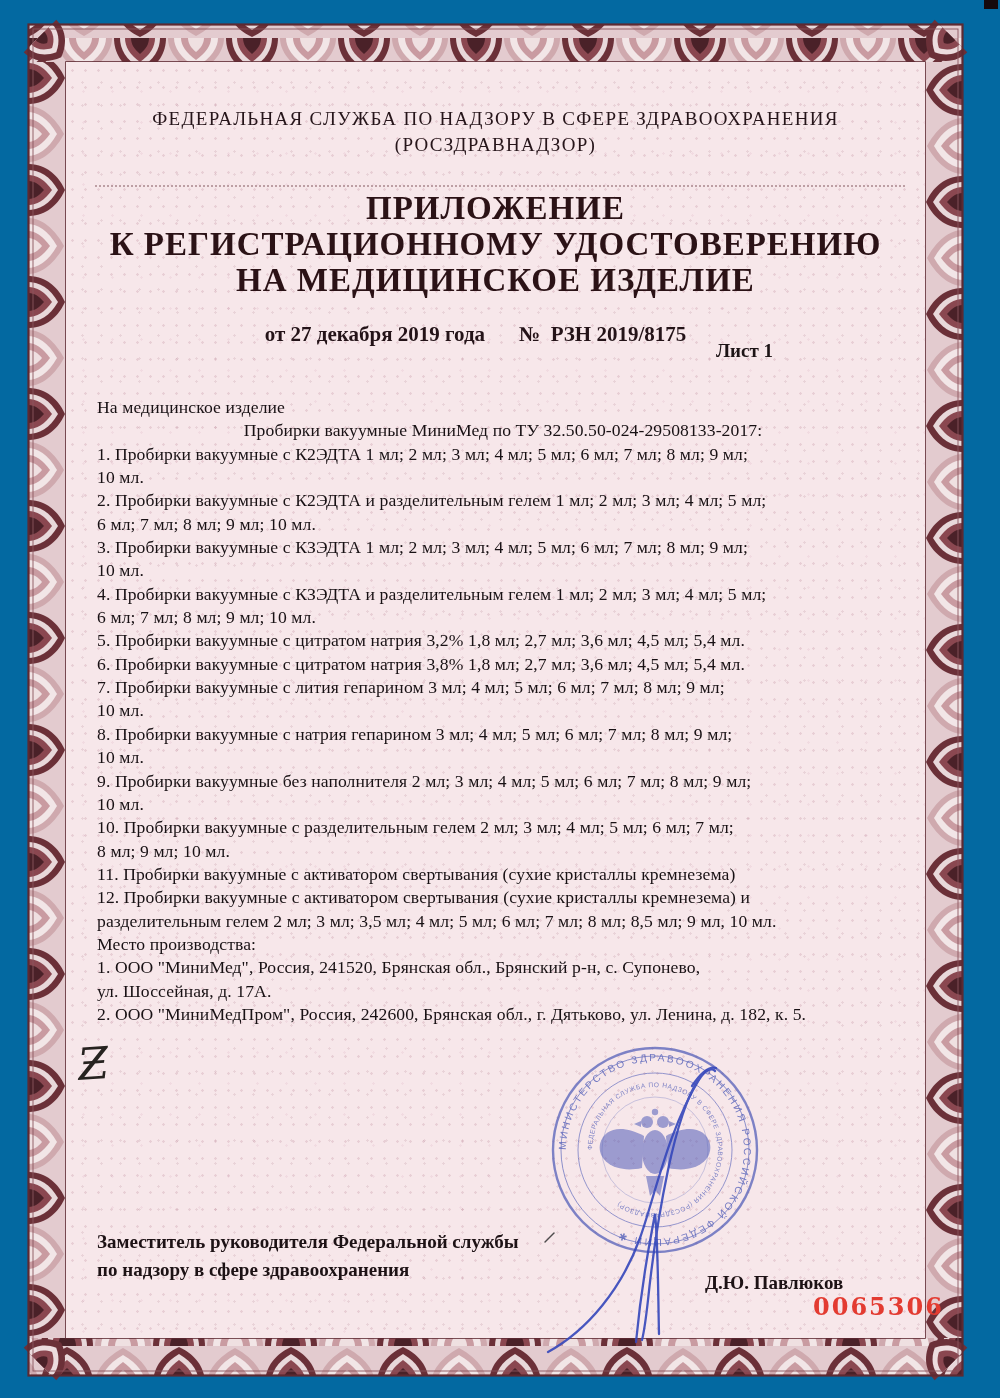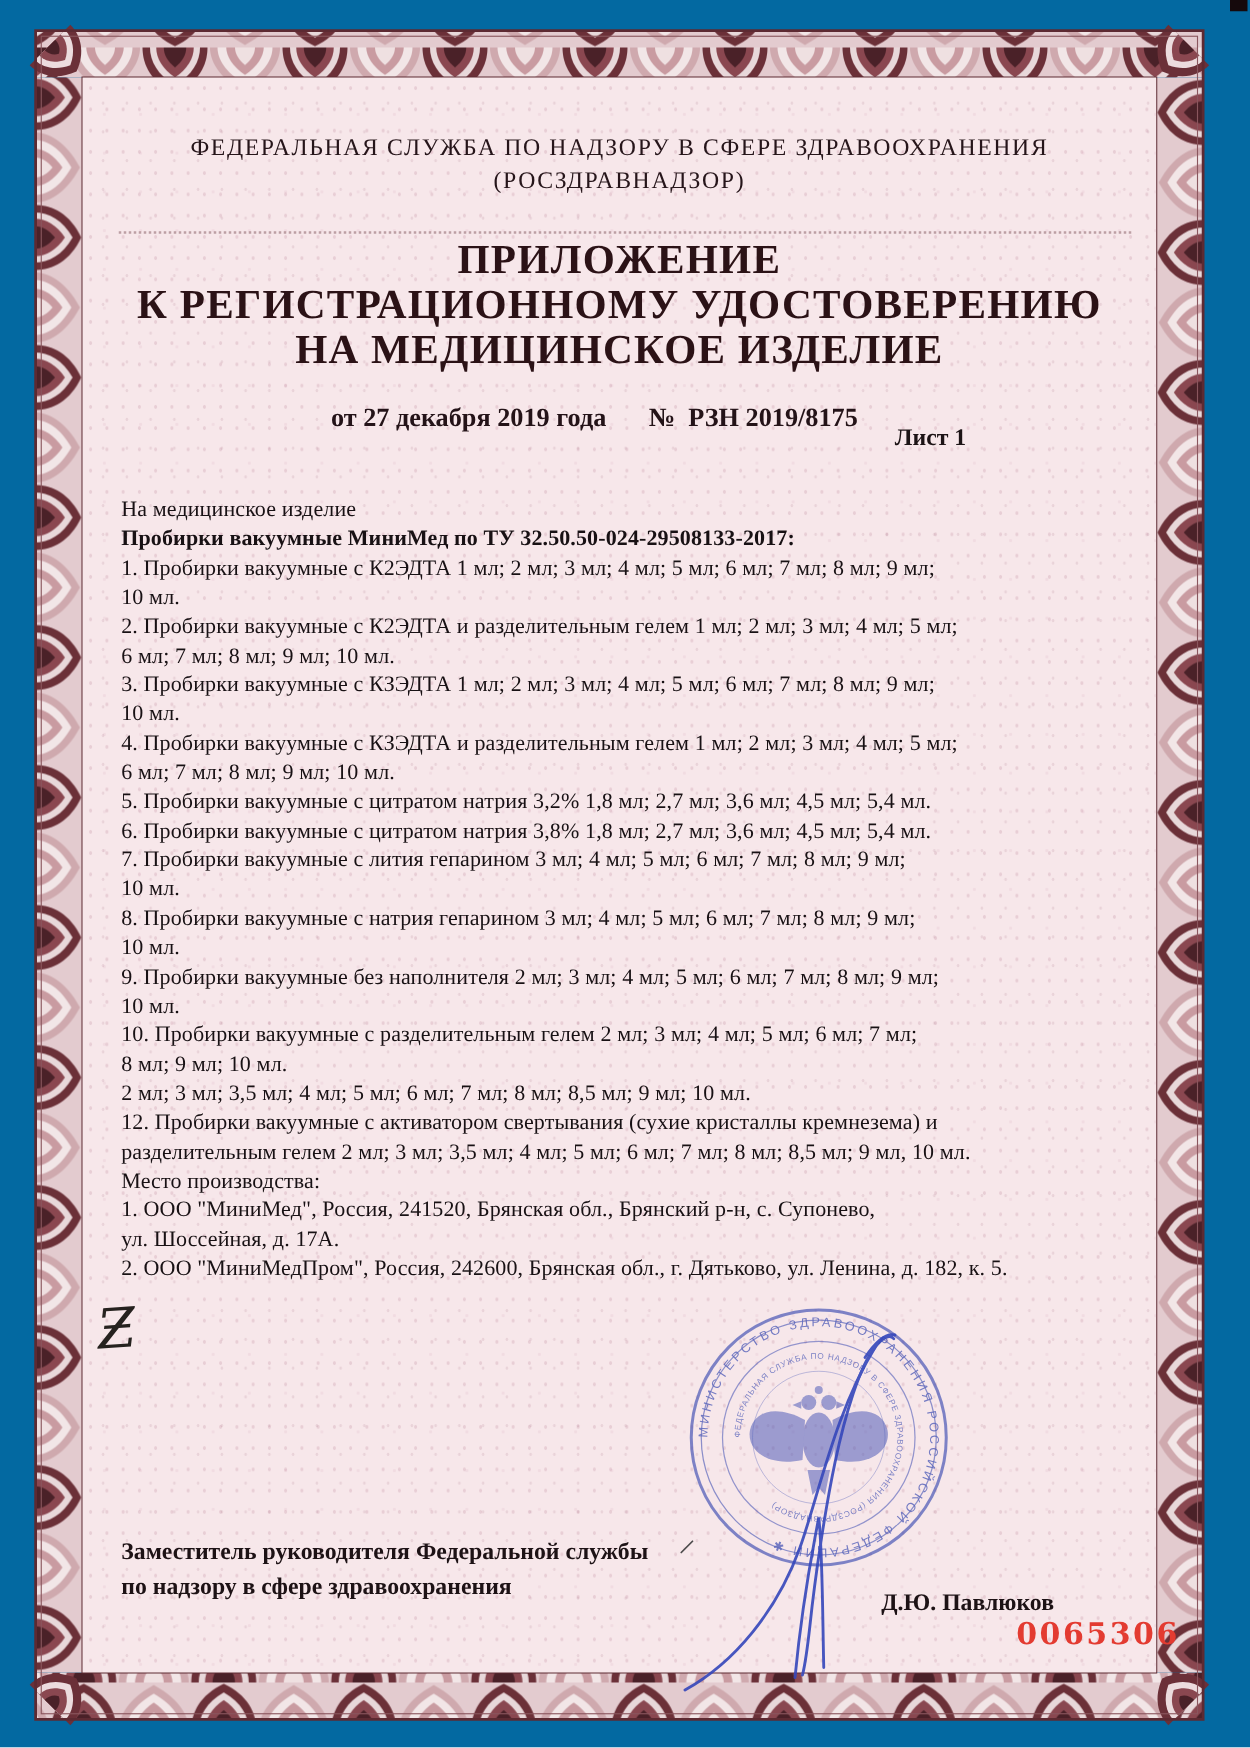--- a/index.html
+++ b/index.html
@@ -23,21 +23,21 @@
   .center{left:0;right:0;text-align:center;}
   .agency{font-size:19px;letter-spacing:1.3px;color:#26151a;}
   .title{font-size:33px;font-weight:bold;letter-spacing:1px;color:#2b1216;}
   .daterow{font-size:21px;font-weight:bold;color:#241318;display:flex;justify-content:center;gap:34px;}
   .sheet{font-size:19px;font-weight:bold;right:152px;text-align:right;}
   .divider{left:29px;right:20px;border-top:2px dotted rgba(142,100,106,.55);height:0;}
   .body-text{
     position:absolute;left:31px;top:334px;width:812px;
     font-size:17.6px;line-height:23.35px;letter-spacing:.1px;color:#181114;
   }
-  .body-text .b{font-weight:bold;}
+  .body-text .b{font-weight:normal;text-align:center;}
   .footer-title{left:31px;top:1166px;font-size:19px;font-weight:bold;line-height:28px;color:#1d1215;}
   .signer-name{left:639px;top:1210px;font-size:19px;font-weight:bold;color:#1d1215;}
   .serial{
     left:747px;top:1230px;font-size:24px;font-weight:bold;letter-spacing:2px;
     color:#e33b31;font-family:"DejaVu Serif", serif;
   }
   .zmark{
     left:12px;top:976px;font-size:44px;font-style:italic;color:#26221f;
     font-family:"DejaVu Serif", serif;transform:rotate(-4deg);
   }
@@ -147,21 +147,21 @@
           <div>5. Пробирки вакуумные с цитратом натрия 3,2% 1,8 мл; 2,7 мл; 3,6 мл; 4,5 мл; 5,4 мл.</div>
           <div>6. Пробирки вакуумные с цитратом натрия 3,8% 1,8 мл; 2,7 мл; 3,6 мл; 4,5 мл; 5,4 мл.</div>
           <div>7. Пробирки вакуумные с лития гепарином 3 мл; 4 мл; 5 мл; 6 мл; 7 мл; 8 мл; 9 мл;</div>
           <div>10 мл.</div>
           <div>8. Пробирки вакуумные с натрия гепарином 3 мл; 4 мл; 5 мл; 6 мл; 7 мл; 8 мл; 9 мл;</div>
           <div>10 мл.</div>
           <div>9. Пробирки вакуумные без наполнителя 2 мл; 3 мл; 4 мл; 5 мл; 6 мл; 7 мл; 8 мл; 9 мл;</div>
           <div>10 мл.</div>
           <div>10. Пробирки вакуумные с разделительным гелем 2 мл; 3 мл; 4 мл; 5 мл; 6 мл; 7 мл;</div>
           <div>8 мл; 9 мл; 10 мл.</div>
-          <div>2 мл; 3 мл; 3,5 мл; 4 мл; 5 мл; 6 мл; 7 мл; 8 мл; 8,5 мл; 9 мл; 10 мл.</div>
+          <div>11. Пробирки вакуумные с активатором свертывания (сухие кристаллы кремнезема)</div>
           <div>12. Пробирки вакуумные с активатором свертывания (сухие кристаллы кремнезема) и</div>
           <div>разделительным гелем 2 мл; 3 мл; 3,5 мл; 4 мл; 5 мл; 6 мл; 7 мл; 8 мл; 8,5 мл; 9 мл, 10 мл.</div>
           <div>Место производства:</div>
           <div>1. ООО "МиниМед", Россия, 241520, Брянская обл., Брянский р-н, с. Супонево,</div>
           <div>ул. Шоссейная, д. 17А.</div>
           <div>2. ООО "МиниМедПром", Россия, 242600, Брянская обл., г. Дятьково, ул. Ленина, д. 182, к. 5.</div>
         </div>
     </div>
 
     <div class="abs zmark">Ƶ</div>

